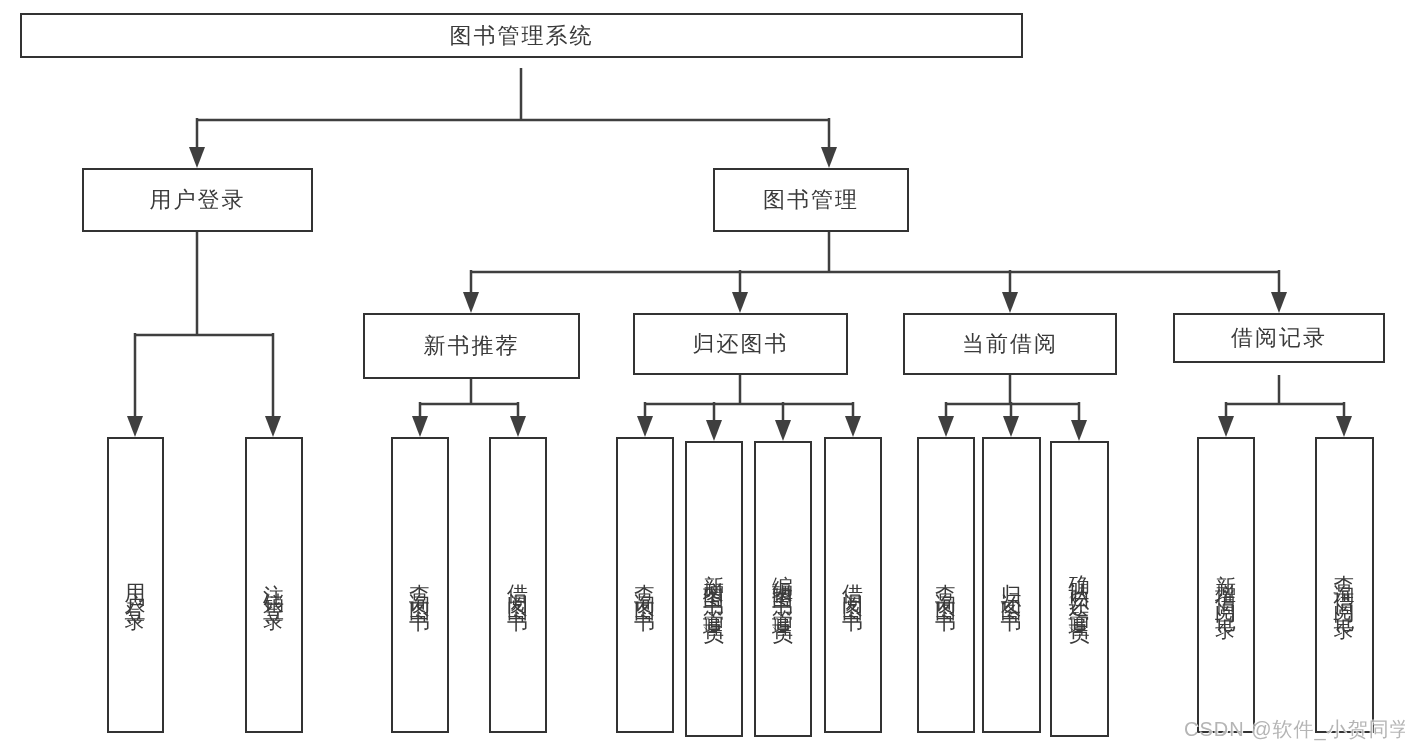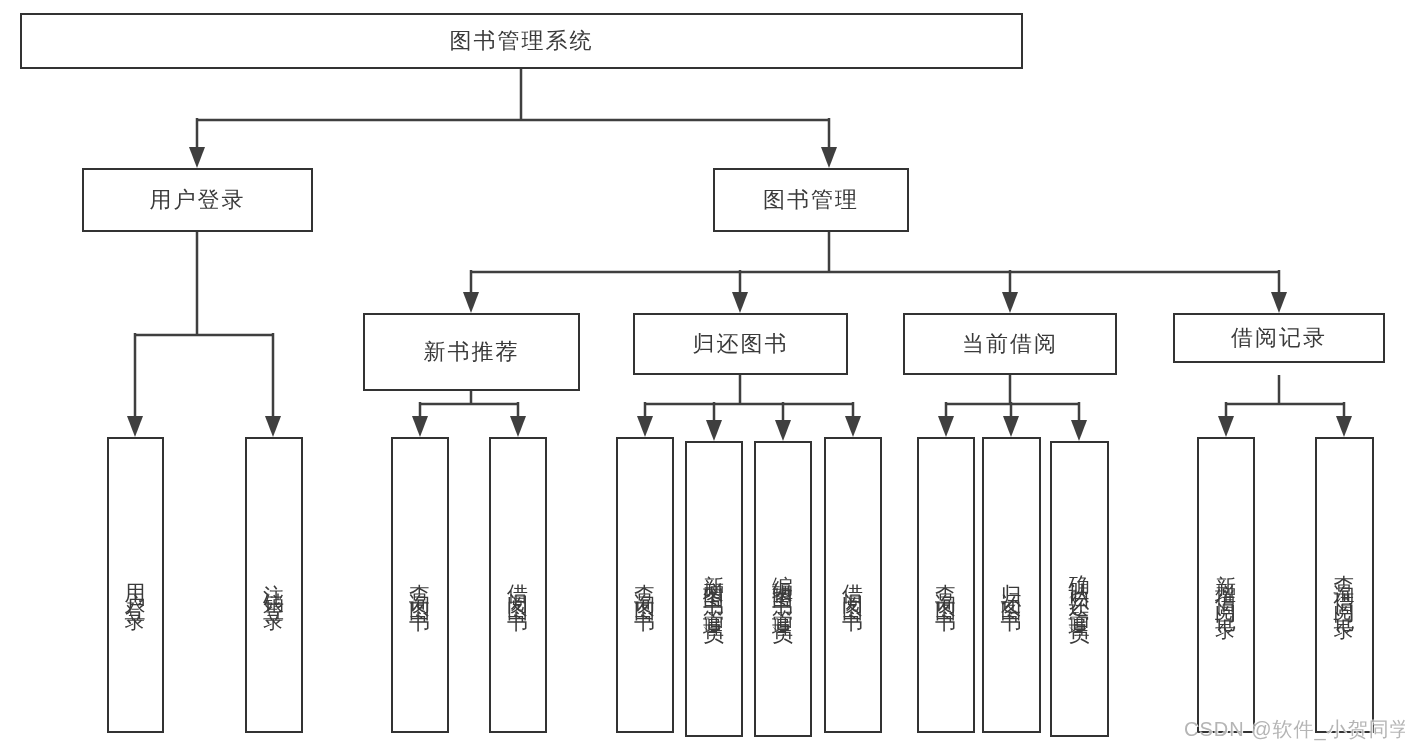--- a/index.html
+++ b/index.html
@@ -75,26 +75,26 @@
       <polygon points="775,420 791,420 783,441"></polygon>
       <polygon points="845,416 861,416 853,437"></polygon>
       <polygon points="938,416 954,416 946,437"></polygon>
       <polygon points="1003,416 1019,416 1011,437"></polygon>
       <polygon points="1071,420 1087,420 1079,441"></polygon>
       <polygon points="1218,416 1234,416 1226,437"></polygon>
       <polygon points="1336,416 1352,416 1344,437"></polygon>
     </g>
   </svg>
 
-  <div class="node hbox" style="left:20px; top:13px; width:1003px; height:56px;">图书管理系统</div>
+  <div class="node hbox" style="left:20px; top:13px; width:1003px; height:45px;">图书管理系统</div>
 
   <div class="node hbox" style="left:82px; top:168px; width:231px; height:64px;">用户登录</div>
   <div class="node hbox" style="left:713px; top:168px; width:196px; height:64px;">图书管理</div>
 
-  <div class="node hbox" style="left:363px; top:313px; width:217px; height:78px;">新书推荐</div>
+  <div class="node hbox" style="left:363px; top:313px; width:217px; height:66px;">新书推荐</div>
   <div class="node hbox" style="left:633px; top:313px; width:215px; height:62px;">归还图书</div>
   <div class="node hbox" style="left:903px; top:313px; width:214px; height:62px;">当前借阅</div>
   <div class="node hbox" style="left:1173px; top:313px; width:212px; height:50px;">借阅记录</div>
 
   <div class="node vbox" style="left:107px; top:437px; width:57px; height:296px;">用户登录</div>
   <div class="node vbox" style="left:245px; top:437px; width:58px; height:296px;">注销登录</div>
 
   <div class="node vbox" style="left:391px; top:437px; width:58px; height:296px;">查询图书</div>
   <div class="node vbox" style="left:489px; top:437px; width:58px; height:296px;">借阅图书</div>
 

